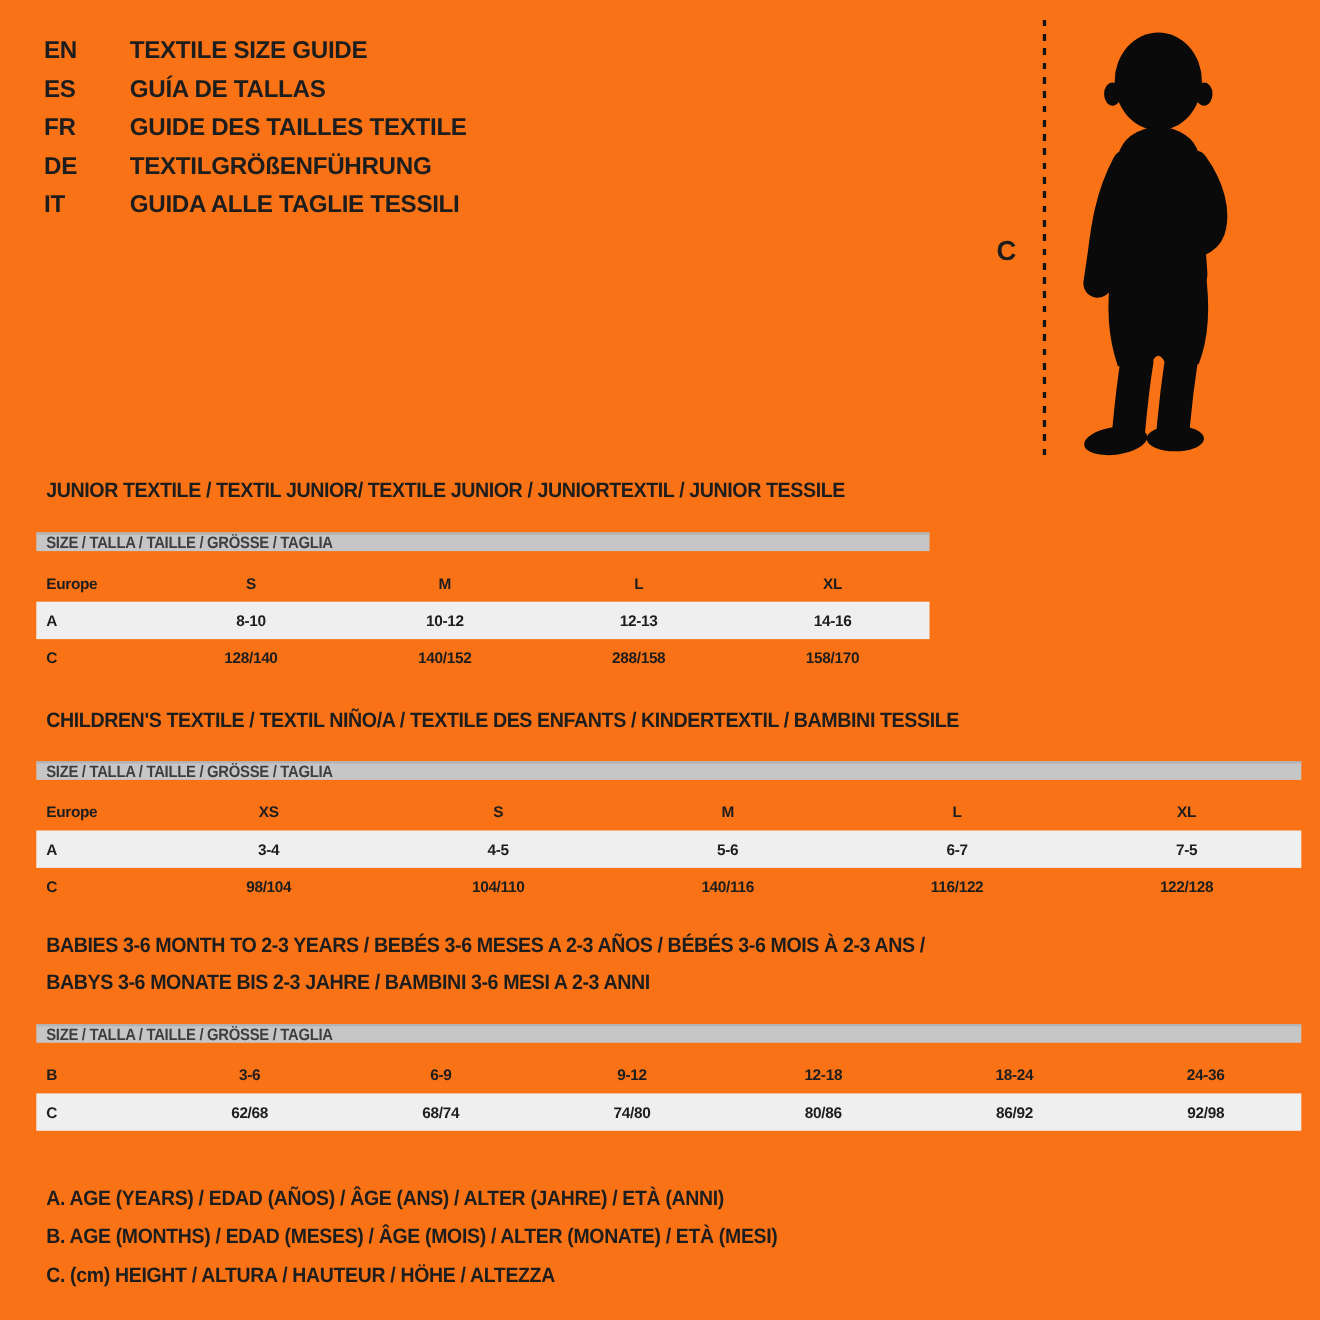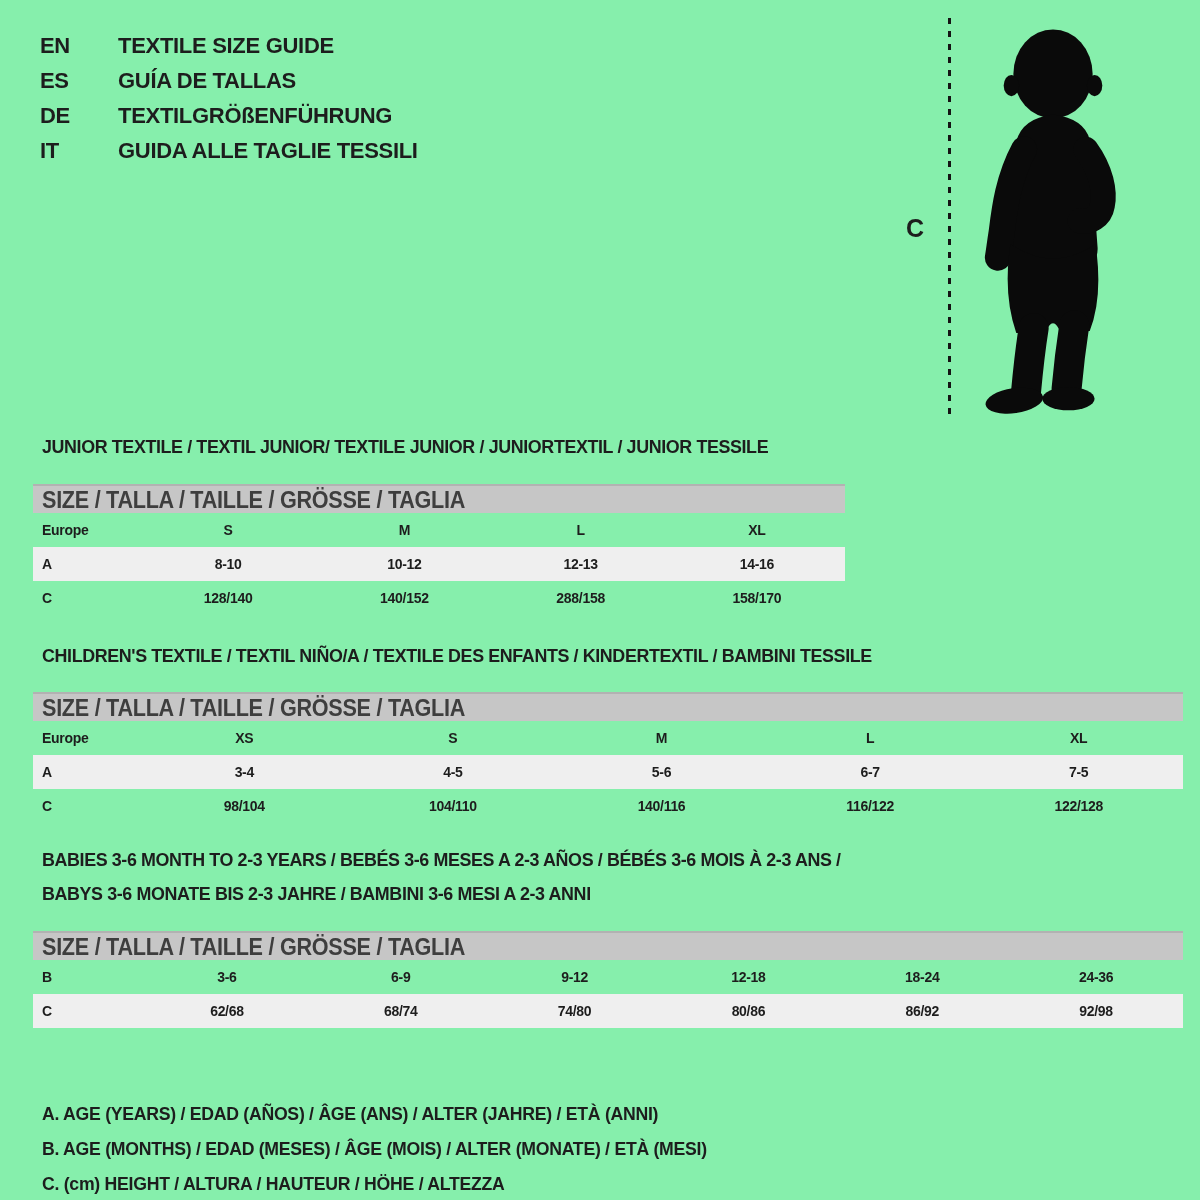--- a/index.html
+++ b/index.html
@@ -3,21 +3,21 @@
 <meta charset="utf-8">
 <style>
   :root{
     --bar:#c6c6c6;
     --row-alt:#efefef;
     --text:#1d1d1d;
     --bar-text:#3e3e3e;
   }
   html,body{margin:0;padding:0;background:#fff;}
   .page{
-    position:relative;width:1200px;height:1200px;background:#86efac;
+    position:relative;width:1200px;height:1200px;background:#f97316;
     font-family:"Liberation Sans",sans-serif;font-weight:bold;color:var(--text);
     overflow:hidden;
   }
   
   .langs{position:absolute;left:40px;top:28px;}
   .lang-row{display:flex;height:35px;align-items:center;font-size:22px;letter-spacing:-0.3px;}
   .lang-code{width:78px;}
   
   .dash-line{
     position:absolute;left:948px;top:18px;width:3px;height:398px;
@@ -25,52 +25,56 @@
   }
   .c-label{position:absolute;left:906px;top:214px;font-size:25px;}
   .silhouette{position:absolute;left:962px;top:14px;width:182px;height:406px;}
   
   .sec-title{
     position:absolute;font-size:19px;letter-spacing:-0.4px;white-space:nowrap;
     transform:scaleX(0.94);transform-origin:0 50%;
   }
   
   .size-bar{
-    position:absolute;height:29px;box-sizing:border-box;background:var(--bar);
+    position:absolute;height:17px;box-sizing:border-box;background:var(--bar);
     border-top:2px solid #b2b2b2;color:var(--bar-text);
-    display:flex;align-items:center;padding-left:9px;font-size:24px;
+    display:flex;align-items:center;padding-left:9px;font-size:15px;
   }
   .size-bar .txt{transform:scaleX(0.9);transform-origin:0 50%;white-space:nowrap;letter-spacing:-0.3px;}
   
   .tbl{position:absolute;}
   .t-row{display:grid;height:34px;align-items:center;font-size:14px;letter-spacing:-0.3px;}
   .t-row.shaded{background:var(--row-alt);}
   .cols4{grid-template-columns:107px repeat(4,1fr);}
   .cols5{grid-template-columns:107px repeat(5,1fr);}
   .cols6{grid-template-columns:107px repeat(6,1fr);}
   .t-label{padding-left:9px;text-align:left;}
   .t-cell{text-align:center;}
   
-  .legend{position:absolute;left:42px;top:1072px;margin-top:24px;}
+  .legend{position:absolute;left:42px;top:1072px;}
   .legend-line{height:35px;display:flex;align-items:center;font-size:19px;letter-spacing:-0.3px;}
   .legend-line span{transform:scaleX(0.93);transform-origin:0 50%;white-space:nowrap;}
 </style>
 </head>
 <body>
 
 <div class="page">
 
   <div class="langs">
     <div class="lang-row">
       <div class="lang-code">EN</div>
       <div class="lang-label">TEXTILE SIZE GUIDE</div>
     </div>
     <div class="lang-row">
       <div class="lang-code">ES</div>
       <div class="lang-label">GUÍA DE TALLAS</div>
+    </div>
+    <div class="lang-row">
+      <div class="lang-code">FR</div>
+      <div class="lang-label">GUIDE DES TAILLES TEXTILE</div>
     </div>
     <div class="lang-row">
       <div class="lang-code">DE</div>
       <div class="lang-label">TEXTILGRÖßENFÜHRUNG</div>
     </div>
     <div class="lang-row">
       <div class="lang-code">IT</div>
       <div class="lang-label">GUIDA ALLE TAGLIE TESSILI</div>
     </div>
   </div>

